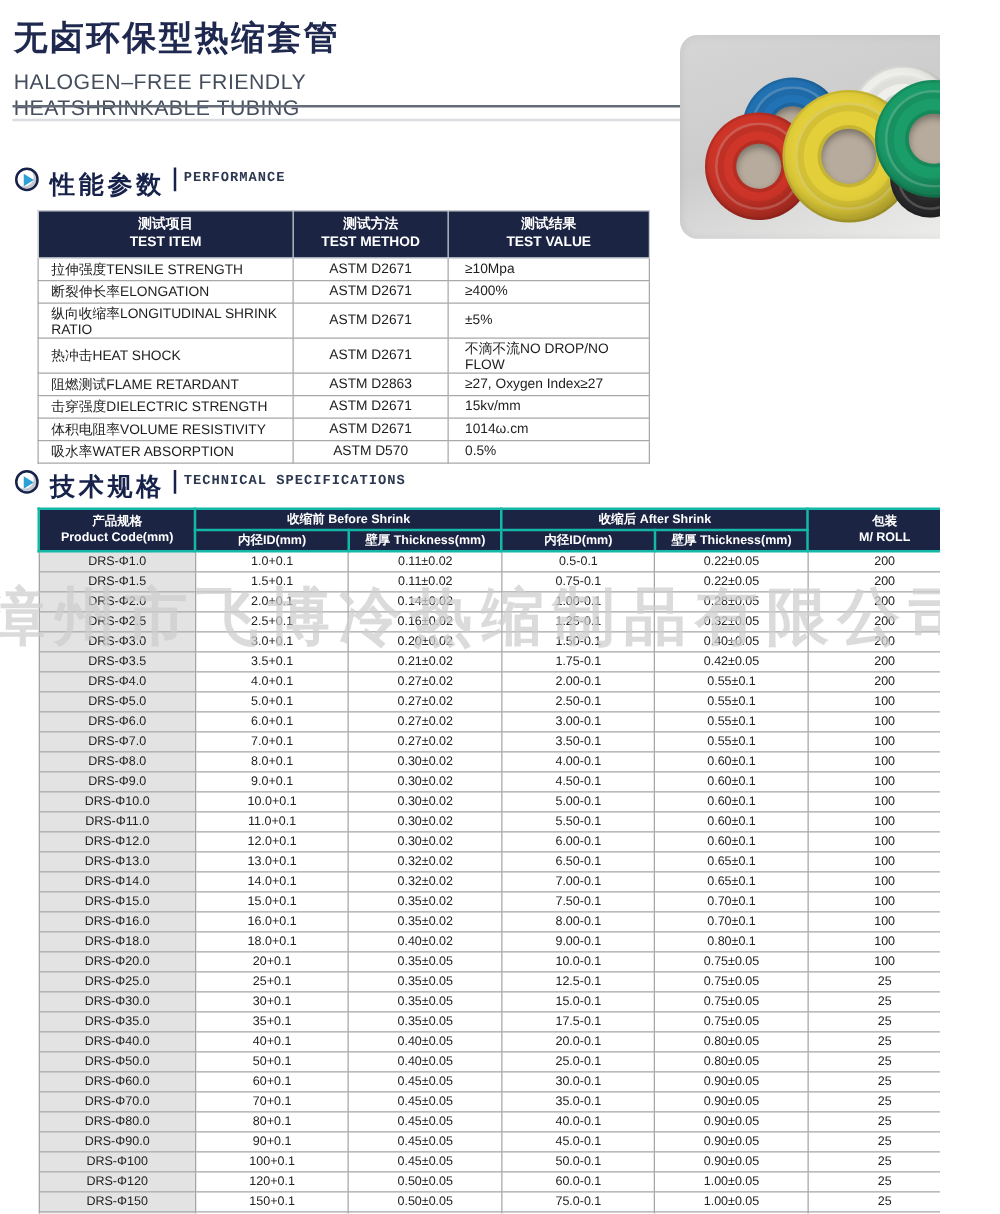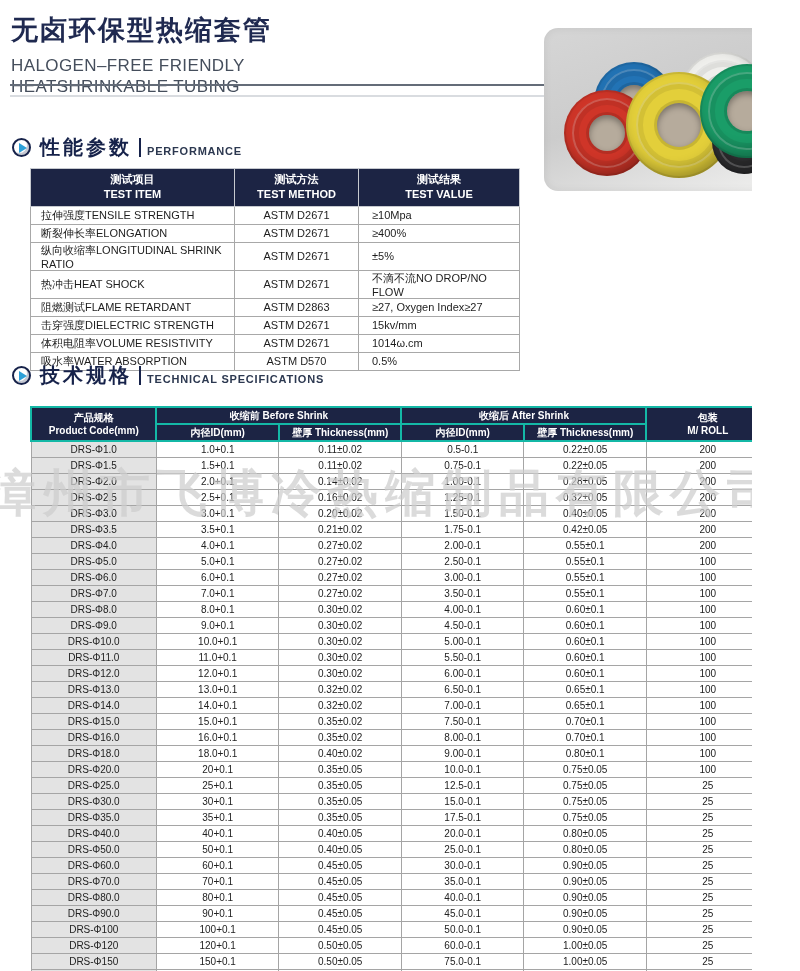--- a/index.html
+++ b/index.html
@@ -25,23 +25,23 @@
   .core{position:absolute;left:29%;top:29%;width:42%;height:42%;border-radius:50%;background:#b6ab9c;
         box-shadow:inset 0 3px 6px rgba(0,0,0,.35), 0 0 0 3px rgba(0,0,0,.12);}
   .roll-0{left:50px;top:34px;width:80px;height:80px;}
   .roll-1{left:20px;top:62px;width:86px;height:86px;}
   .roll-2{left:136px;top:24px;width:86px;height:86px;}
   .roll-3{left:82px;top:44px;width:106px;height:106px;}
   .roll-4{left:168px;top:82px;width:64px;height:64px;}
   .roll-5{left:156px;top:36px;width:94px;height:94px;}
 
   
-  .section-hd{position:absolute;display:flex;align-items:center;}
+  .section-hd{position:absolute;display:flex;align-items:flex-start;font-family:Liberation Mono, monospace;}
   .hd-perf{left:12px;top:134px;}
-  .hd-spec{left:12px;top:362px;}
+  .hd-spec{left:12px;top:376px;}
   .sec-icon{width:15px;height:15px;border-radius:50%;background:#fff;border:2px solid #16224a;
             display:inline-flex;align-items:center;justify-content:center;margin-right:9px;
             box-shadow:inset -2px -2px 0 rgba(22,34,74,.25);}
   .sec-icon .tri{width:0;height:0;border-left:8px solid #2da0d8;border-top:5px solid transparent;
             border-bottom:5px solid transparent;margin-left:2px;}
   .sec-cn{font-size:20px;font-weight:bold;color:#16224a;letter-spacing:3px;}
   .sec-bar{width:2px;height:19px;background:#16224a;margin:0 6px 0 7px;}
   .sec-en{font-size:11px;font-weight:bold;color:#2c3850;letter-spacing:.8px;position:relative;top:3px;}
 
   

